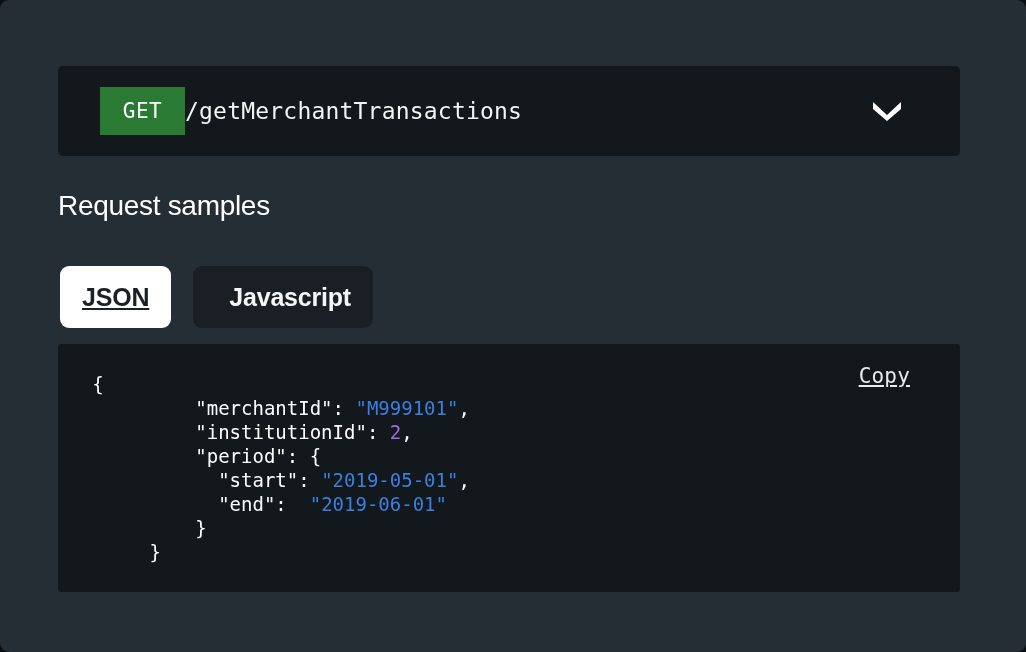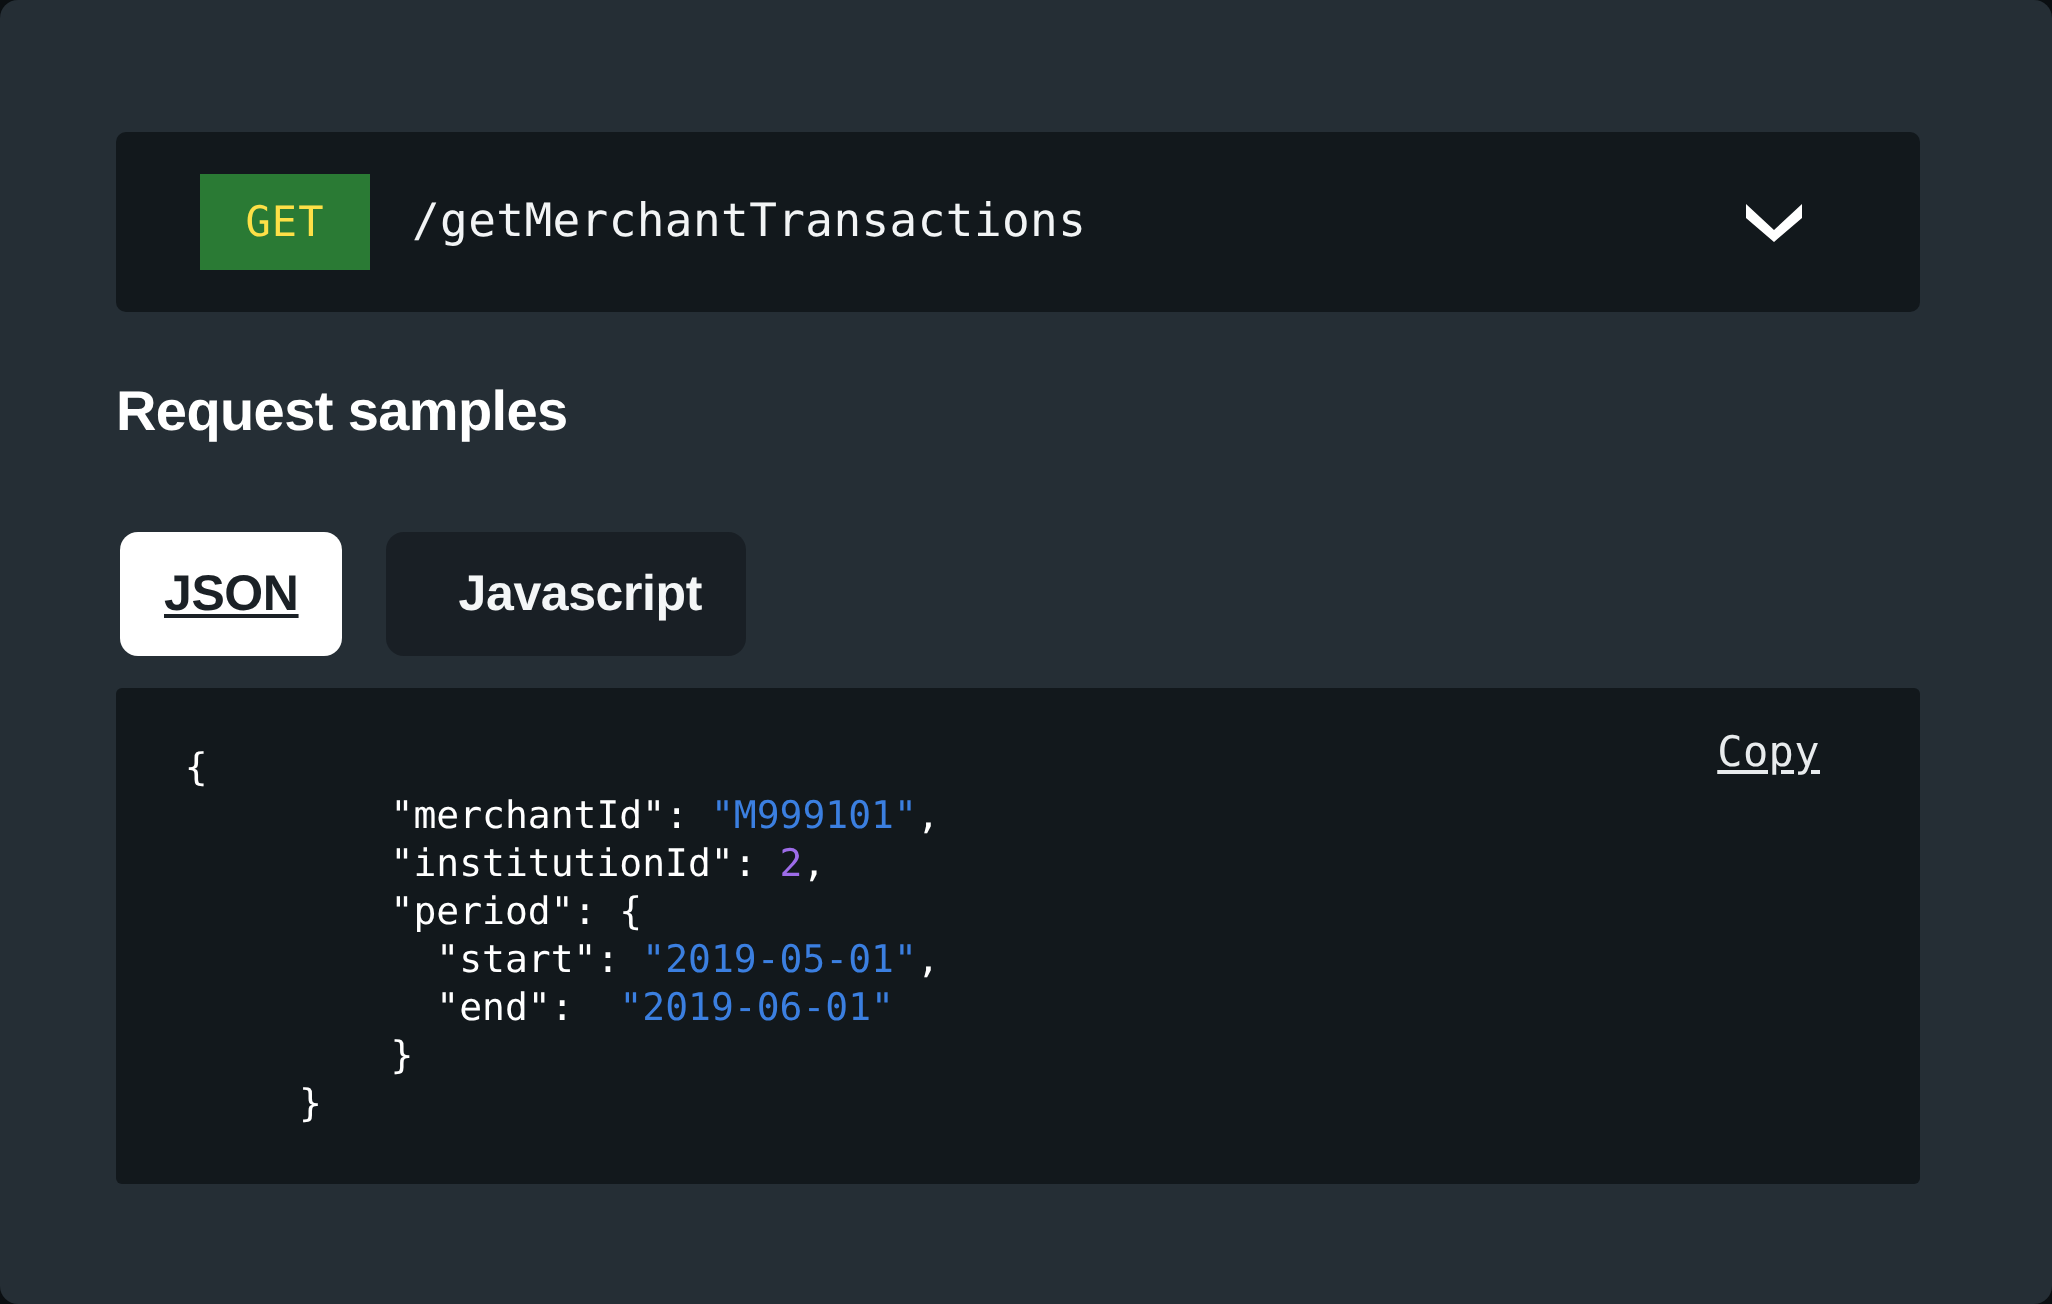--- a/index.html
+++ b/index.html
@@ -35,32 +35,31 @@
     border-radius: 5px;
     display: flex;
     align-items: center;
   }
 
   .method-badge {
     margin-left: 42px;
     width: 85px;
     height: 48px;
     background: #2a7a34;
-    color: #fde047;
+    color: #ffffff;
     display: flex;
     align-items: center;
     justify-content: center;
     font-family: "DejaVu Sans Mono", monospace;
     font-size: 21px;
     letter-spacing: 0.5px;
     flex: 0 0 auto;
   }
 
   .endpoint-path {
-    margin-left: 21px;
     color: #f2f4f5;
     font-family: "DejaVu Sans Mono", monospace;
     font-size: 23px;
     letter-spacing: 0.2px;
     white-space: nowrap;
     text-align: right;
   }
 
   .chevron-wrap {
     margin-left: auto;
@@ -74,21 +73,21 @@
   }
   .chevron-wrap svg { display: block; }
 
   
   .section-title {
     position: absolute;
     left: 58px;
     top: 190px;
     color: #ffffff;
     font-size: 28px;
-    font-weight: bold;
+    font-weight: normal;
     letter-spacing: -0.3px;
   }
 
   
   .tabs {
     position: absolute;
     left: 60px;
     top: 266px;
     display: flex;
     gap: 22px;

